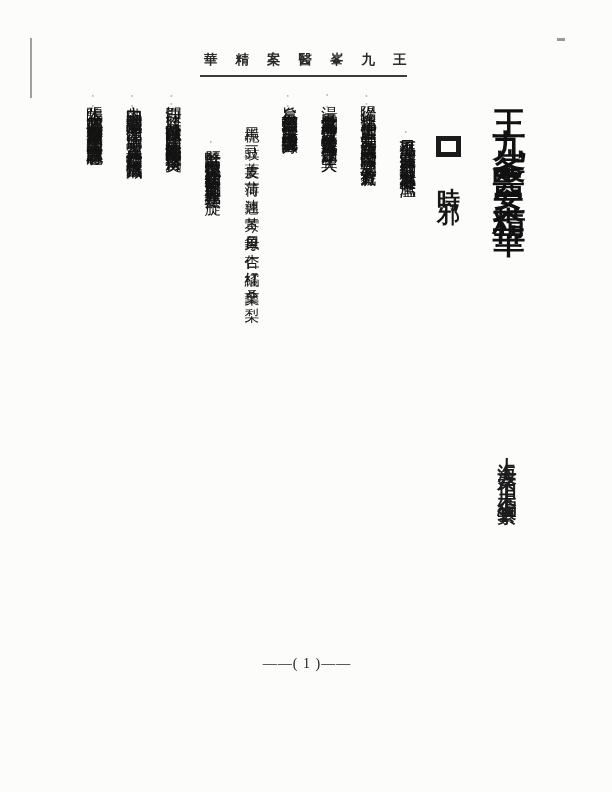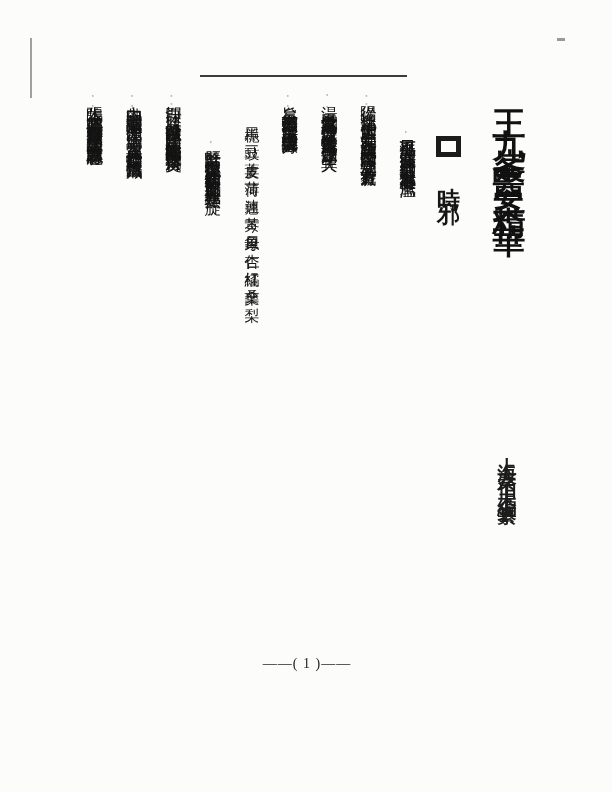--- a/index.html
+++ b/index.html
@@ -86,20 +86,21 @@
   }
 </style>
 </head>
 <body>
 
 <div class="page">
 
   <div class="artifact-left"></div>
   <div class="artifact-top-right"></div>
 
+  <div class="running-head">華精案醫峯九王</div>
   <div class="head-rule"></div>
 
   <div class="book-title">王九峯醫案精華</div>
 
   <div class="author">上海秦伯未編纂</div>
 
   <div class="section-head">
     <div class="section-square"></div>
     <div class="section-title">時邪</div>
   </div>

